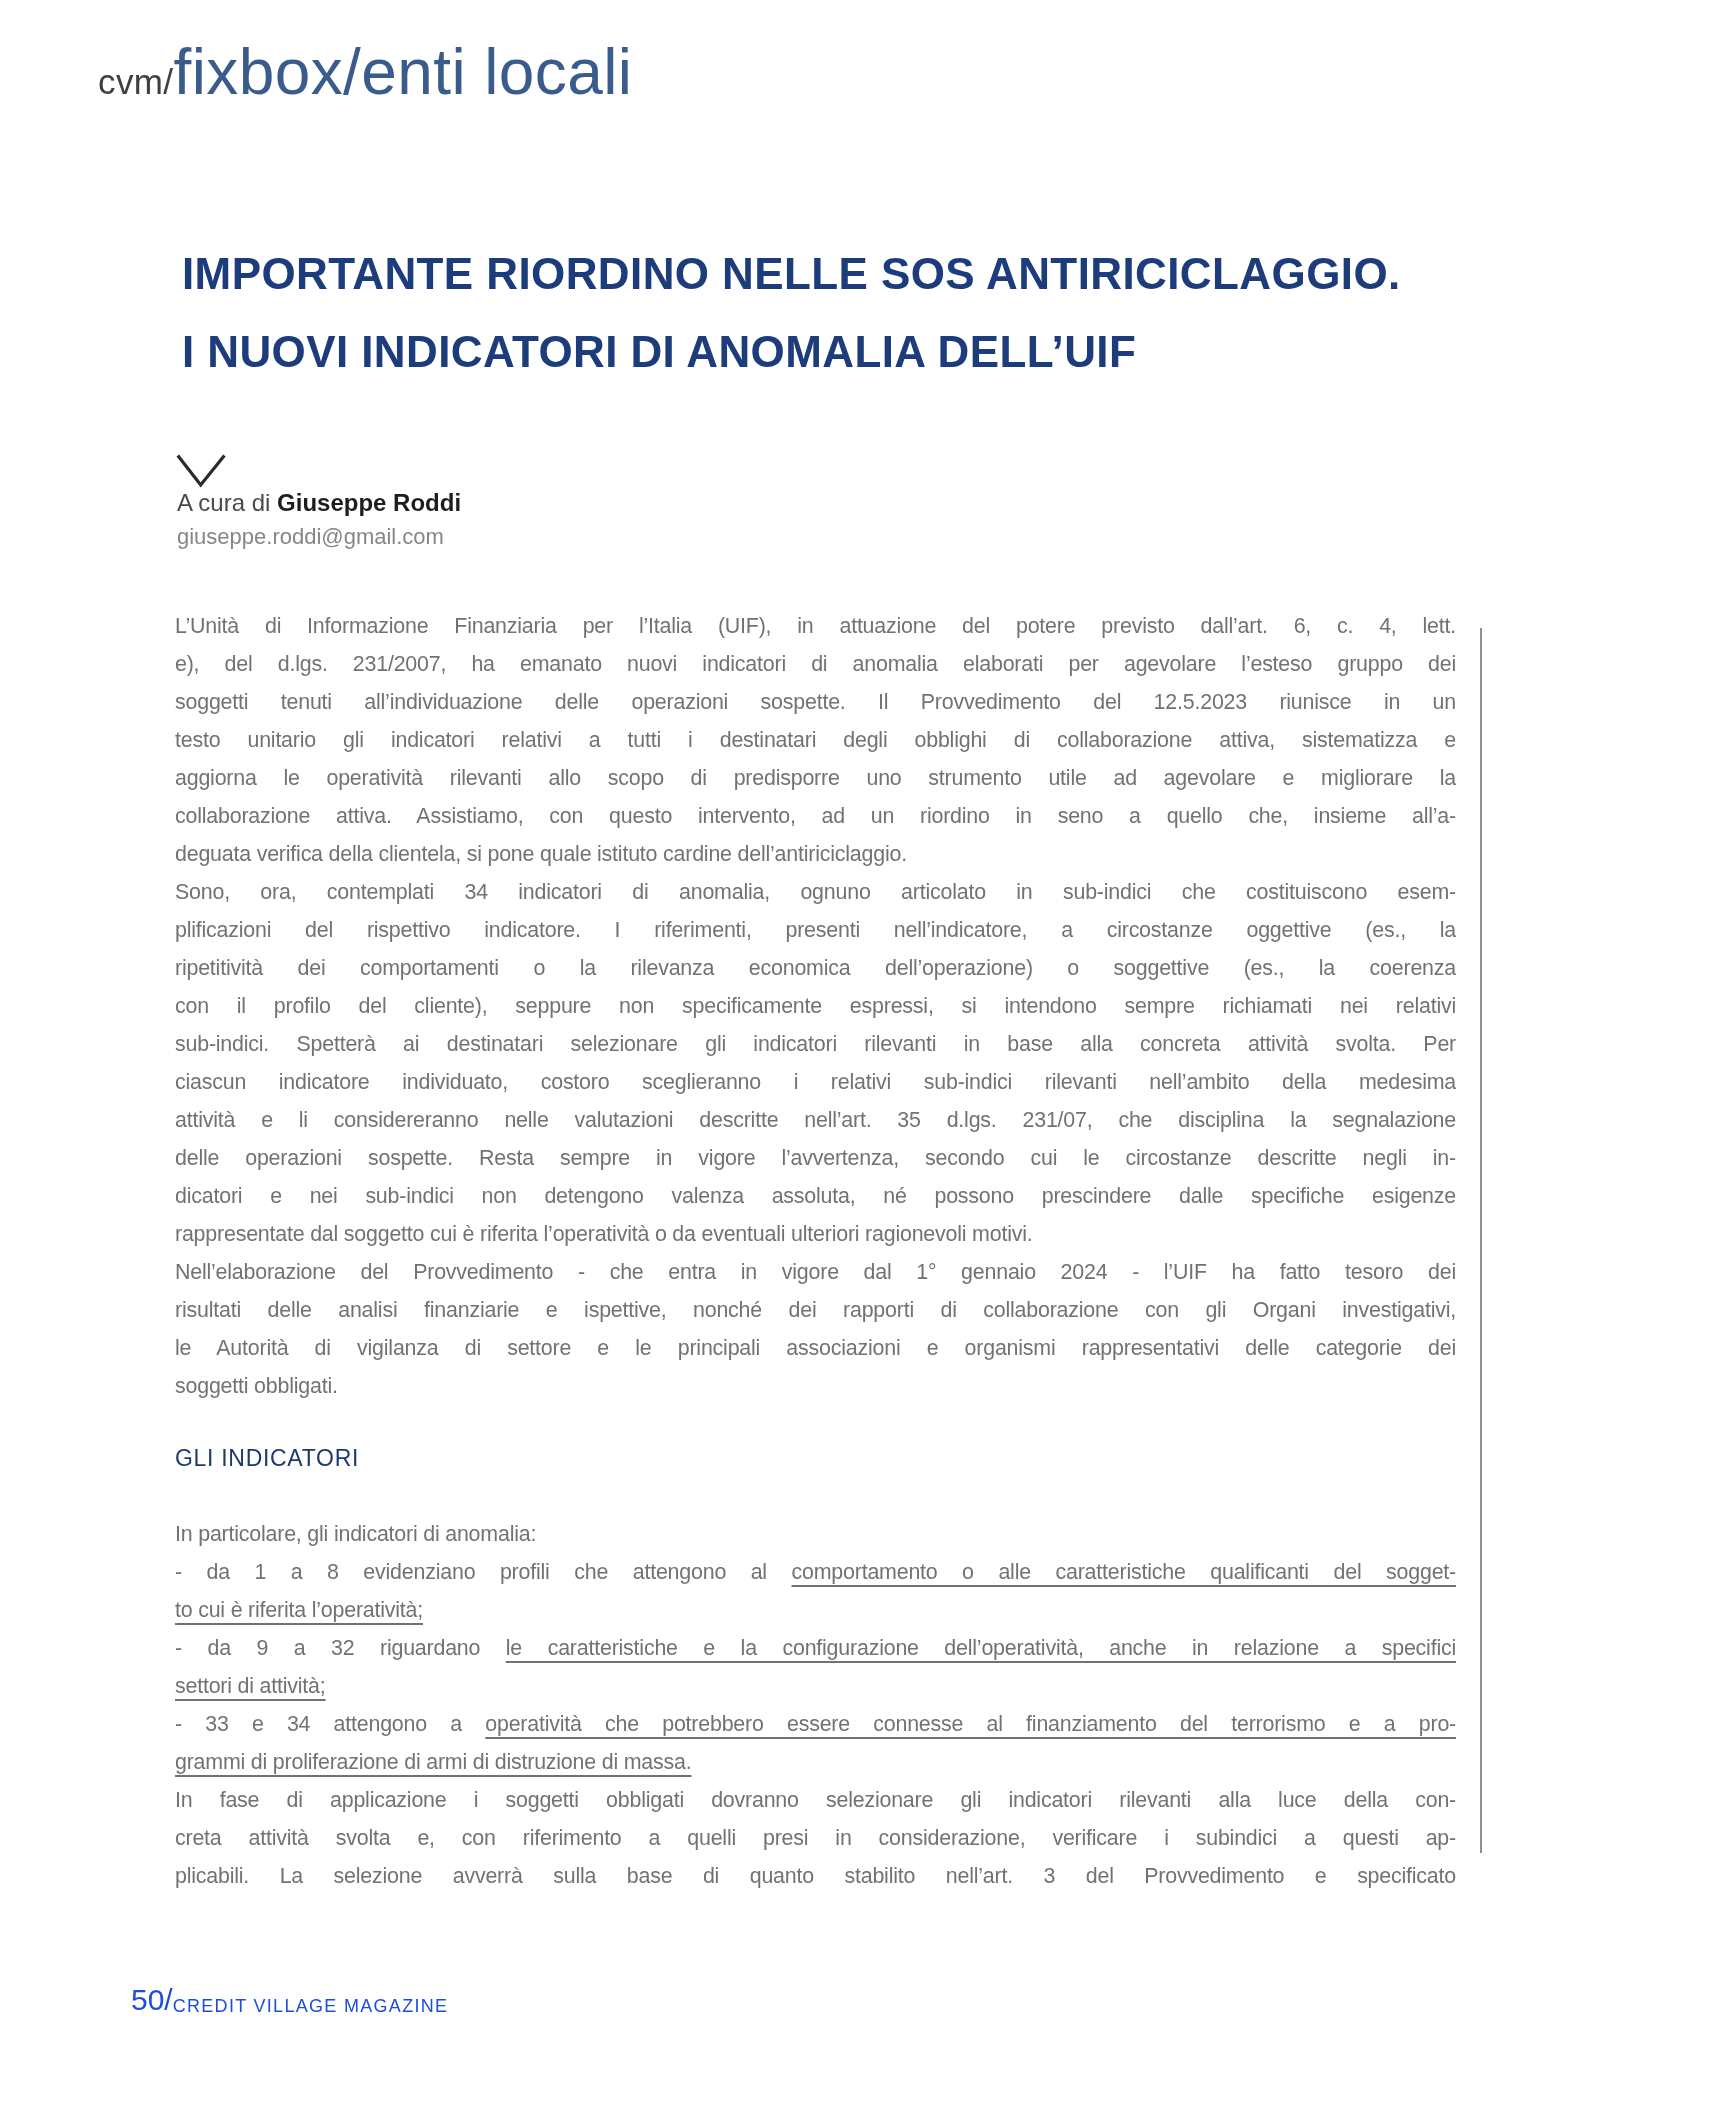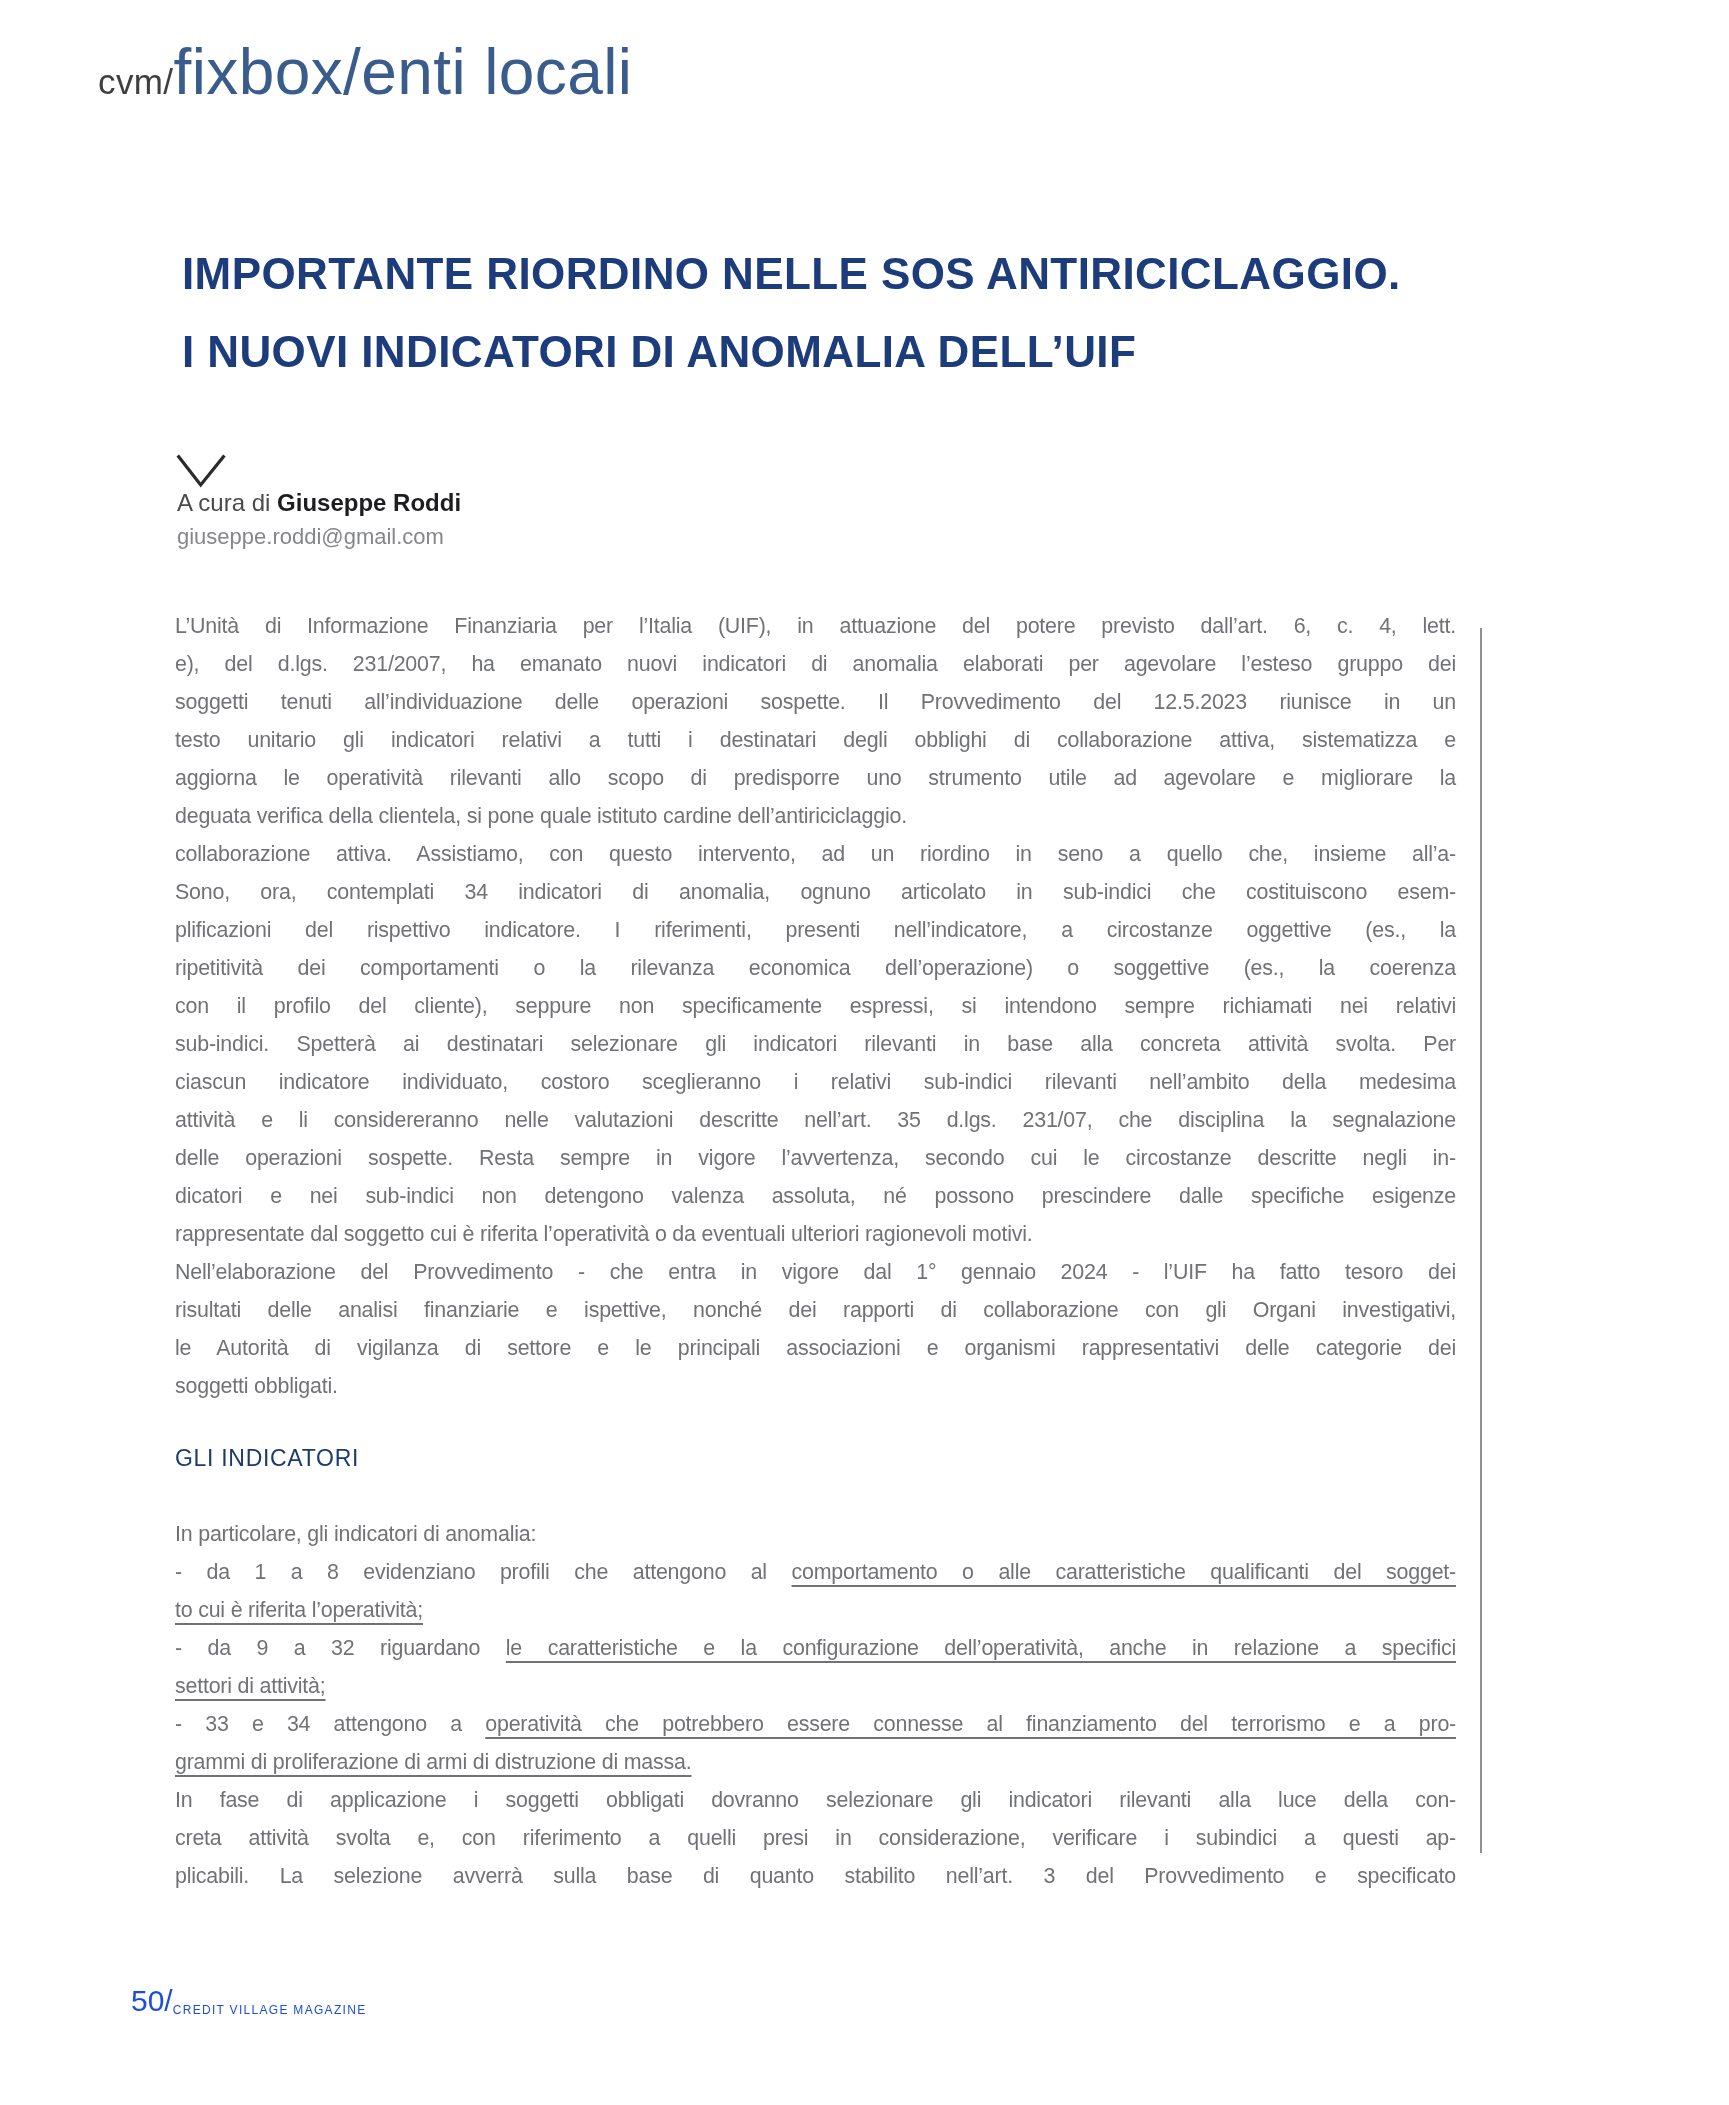--- a/index.html
+++ b/index.html
@@ -110,21 +110,21 @@
   .p-footer {
     position:absolute;
     left:131px;
     top:1985px;
     display:flex;
     align-items:center;
     color:#1d4ed8;
     white-space:nowrap;
   }
   .p-footer .pnum { font-size:30px; line-height:1; font-weight:normal; }
-  .p-footer .mag  { font-size:12px; line-height:1; margin-top:19px; letter-spacing:1.3px; }
+  .p-footer .mag  { font-size:18px; line-height:1; margin-top:12px; letter-spacing:1.3px; }
 </style>
 </head>
 <body>
 
 <div class="page">
 
   <div class="m-header">
     <span class="prefix">cvm/</span><span class="section">fixbox/enti locali</span>
   </div>
 
@@ -144,22 +144,22 @@
     <div class="email">giuseppe.roddi@gmail.com</div>
   </div>
 
   <div class="body-col">
       <div>
         <div class="bl j"><span>L’Unità di Informazione Finanziaria per l’Italia (UIF), in attuazione del potere previsto dall’art. 6, c. 4, lett.</span></div>
         <div class="bl j"><span>e), del d.lgs. 231/2007, ha emanato nuovi indicatori di anomalia elaborati per agevolare l’esteso gruppo dei</span></div>
         <div class="bl j"><span>soggetti tenuti all’individuazione delle operazioni sospette. Il Provvedimento del 12.5.2023 riunisce in un</span></div>
         <div class="bl j"><span>testo unitario gli indicatori relativi a tutti i destinatari degli obblighi di collaborazione attiva, sistematizza e</span></div>
         <div class="bl j"><span>aggiorna le operatività rilevanti allo scopo di predisporre uno strumento utile ad agevolare e migliorare la</span></div>
+        <div class="bl j"><span>collaborazione attiva. Assistiamo, con questo intervento, ad un riordino in seno a quello che, insieme all’a-</span></div>
         <div class="bl"><span>deguata verifica della clientela, si pone quale istituto cardine dell’antiriciclaggio.</span></div>
-        <div class="bl j"><span>collaborazione attiva. Assistiamo, con questo intervento, ad un riordino in seno a quello che, insieme all’a-</span></div>
         <div class="bl j"><span>Sono, ora, contemplati 34 indicatori di anomalia, ognuno articolato in sub-indici che costituiscono esem-</span></div>
         <div class="bl j"><span>plificazioni del rispettivo indicatore. I riferimenti, presenti nell’indicatore, a circostanze oggettive (es., la</span></div>
         <div class="bl j"><span>ripetitività dei comportamenti o la rilevanza economica dell’operazione) o soggettive (es., la coerenza</span></div>
         <div class="bl j"><span>con il profilo del cliente), seppure non specificamente espressi, si intendono sempre richiamati nei relativi</span></div>
         <div class="bl j"><span>sub-indici. Spetterà ai destinatari selezionare gli indicatori rilevanti in base alla concreta attività svolta. Per</span></div>
         <div class="bl j"><span>ciascun indicatore individuato, costoro sceglieranno i relativi sub-indici rilevanti nell’ambito della medesima</span></div>
         <div class="bl j"><span>attività e li considereranno nelle valutazioni descritte nell’art. 35 d.lgs. 231/07, che disciplina la segnalazione</span></div>
         <div class="bl j"><span>delle operazioni sospette. Resta sempre in vigore l’avvertenza, secondo cui le circostanze descritte negli in-</span></div>
         <div class="bl j"><span>dicatori e nei sub-indici non detengono valenza assoluta, né possono prescindere dalle specifiche esigenze</span></div>
         <div class="bl"><span>rappresentate dal soggetto cui è riferita l’operatività o da eventuali ulteriori ragionevoli motivi.</span></div>

